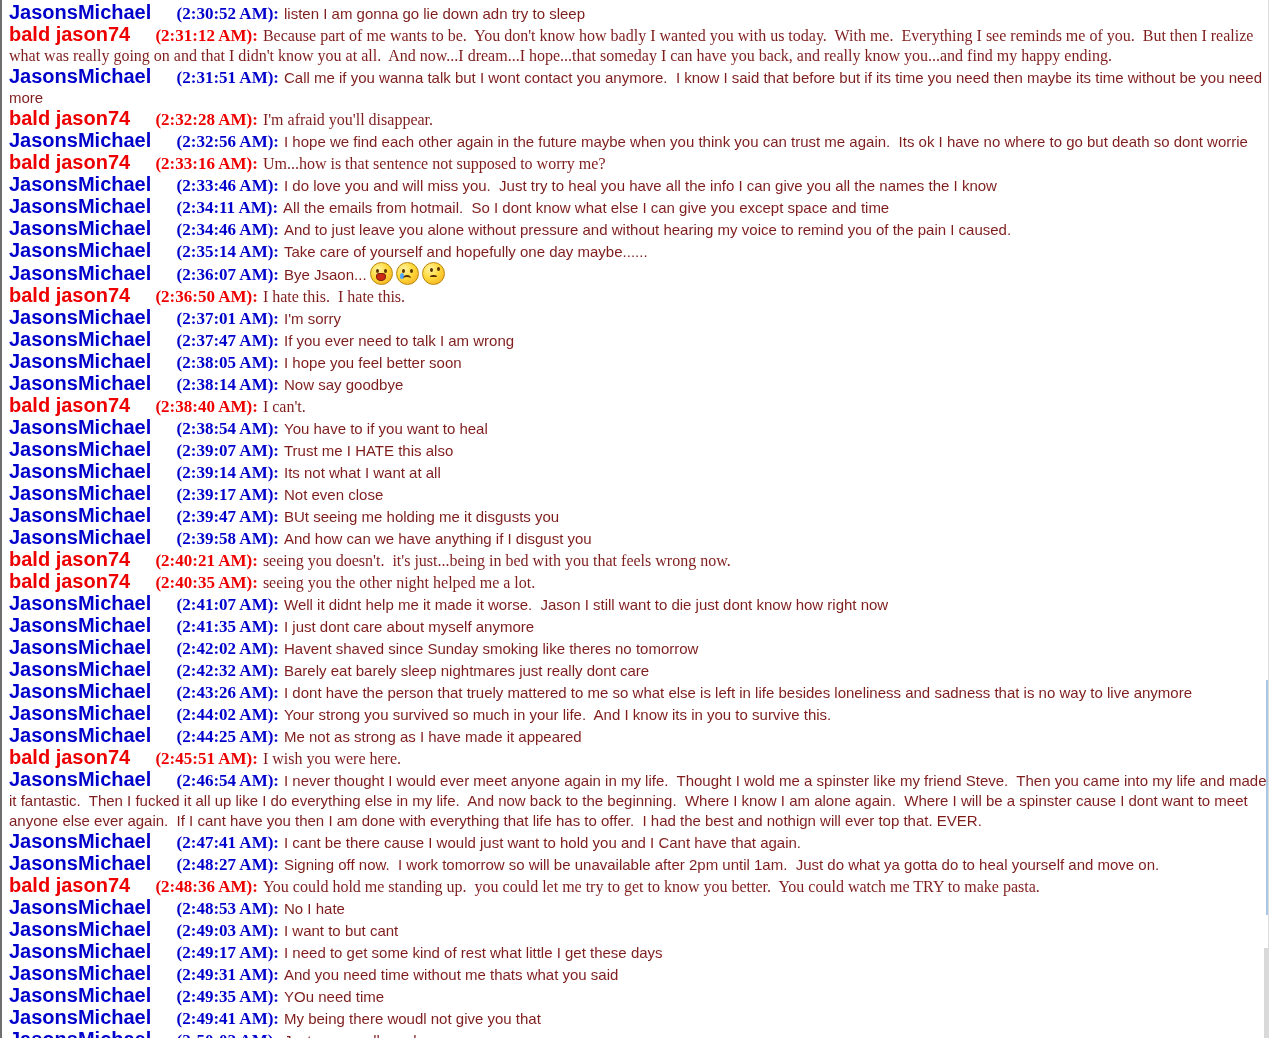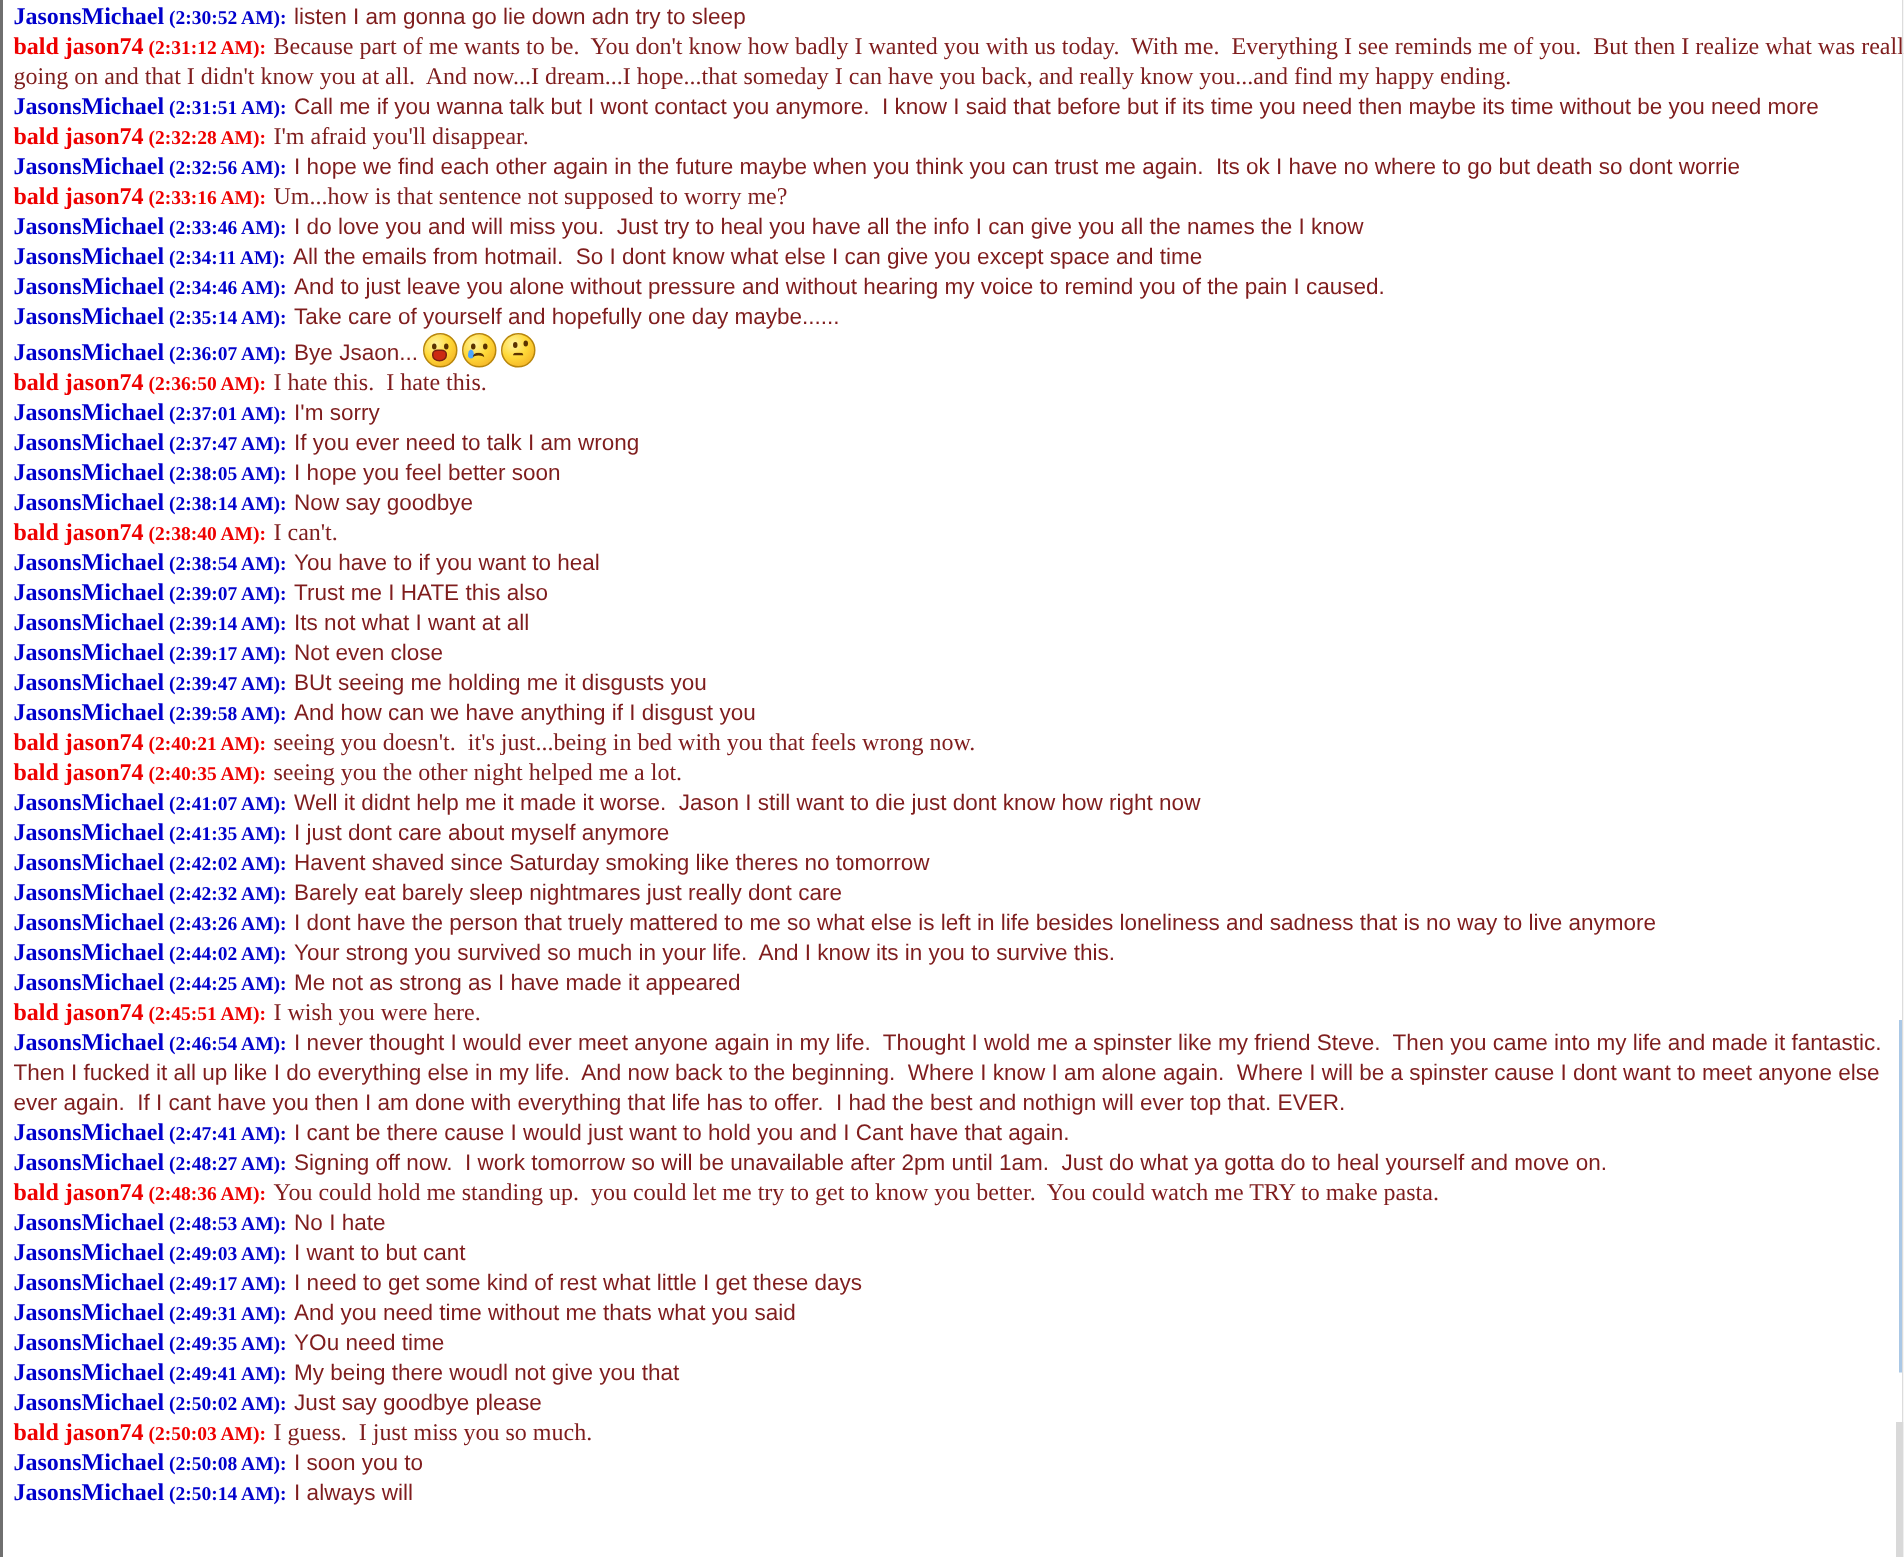--- a/index.html
+++ b/index.html
@@ -2,22 +2,22 @@
 <html style="--blue: #0000cc; --red: #ee0000; --sb-blue: #aac8e6; --sb-gray: #d9d9d9;"><head>
 <meta charset="utf-8">
 <style>
   html,body{margin:0;padding:0;background:#fff;}
   body{width:1269px;height:1038px;overflow:hidden;position:relative;
        font-family:"Liberation Serif",serif;}
   #chat-log{position:absolute;top:0;left:0;width:1269px;height:1038px;
 Human: box-sizing:border-box;padding:2px 6px 0 7px;overflow:hidden;
        border-left:2px solid #6f6f6f;}
   .chat-line{line-height:20px;white-space:pre-wrap;word-wrap:break-word;}
-  .sender{font-family:Liberation Serif, serif;font-weight:bold;font-size:16px;}
-  .ts{font-family:"Liberation Serif",serif;font-weight:bold;font-size:13px;}
+  .sender{font-family:Liberation Sans, sans-serif;font-weight:bold;font-size:20px;}
+  .ts{font-family:"Liberation Serif",serif;font-weight:bold;font-size:17px;margin-left:21px;}
   .ts::before{content:" (";} .ts::after{content:"):";}
   .u-blue .sender,.u-blue .ts{color:var(--blue,#0000cc);}
   .u-red  .sender,.u-red  .ts{color:var(--red,#ee0000);}
   .msg{color:#7f1d1d;margin-left:5px;}
   .u-blue .msg{font-family:"Liberation Sans",sans-serif;font-size:15px;}
   .u-red  .msg{font-family:"Liberation Serif",serif;font-size:16px;}
   
   .emo{position:relative;display:inline-block;width:21px;height:21px;margin-left:3px;
        border-radius:50%;vertical-align:-5px;border:1px solid #b8860b;
        background:radial-gradient(circle at 35% 30%,#fff3a0 0%,#ffd939 45%,#f0a51e 100%);}
@@ -67,21 +67,21 @@
     <div class="chat-line u-blue"><span class="sender">JasonsMichael</span><span class="ts">2:38:54 AM</span><span class="msg">You have to if you want to heal</span></div>
     <div class="chat-line u-blue"><span class="sender">JasonsMichael</span><span class="ts">2:39:07 AM</span><span class="msg">Trust me I HATE this also</span></div>
     <div class="chat-line u-blue"><span class="sender">JasonsMichael</span><span class="ts">2:39:14 AM</span><span class="msg">Its not what I want at all</span></div>
     <div class="chat-line u-blue"><span class="sender">JasonsMichael</span><span class="ts">2:39:17 AM</span><span class="msg">Not even close</span></div>
     <div class="chat-line u-blue"><span class="sender">JasonsMichael</span><span class="ts">2:39:47 AM</span><span class="msg">BUt seeing me holding me it disgusts you</span></div>
     <div class="chat-line u-blue"><span class="sender">JasonsMichael</span><span class="ts">2:39:58 AM</span><span class="msg">And how can we have anything if I disgust you</span></div>
     <div class="chat-line u-red"><span class="sender">bald jason74</span><span class="ts">2:40:21 AM</span><span class="msg">seeing you doesn't.  it's just...being in bed with you that feels wrong now.</span></div>
     <div class="chat-line u-red"><span class="sender">bald jason74</span><span class="ts">2:40:35 AM</span><span class="msg">seeing you the other night helped me a lot.</span></div>
     <div class="chat-line u-blue"><span class="sender">JasonsMichael</span><span class="ts">2:41:07 AM</span><span class="msg">Well it didnt help me it made it worse.  Jason I still want to die just dont know how right now</span></div>
     <div class="chat-line u-blue"><span class="sender">JasonsMichael</span><span class="ts">2:41:35 AM</span><span class="msg">I just dont care about myself anymore</span></div>
-    <div class="chat-line u-blue"><span class="sender">JasonsMichael</span><span class="ts">2:42:02 AM</span><span class="msg">Havent shaved since Saturday smoking like theres no tomorrow</span></div>
+    <div class="chat-line u-blue"><span class="sender">JasonsMichael</span><span class="ts">2:42:02 AM</span><span class="msg">Havent shaved since Sunday smoking like theres no tomorrow</span></div>
     <div class="chat-line u-blue"><span class="sender">JasonsMichael</span><span class="ts">2:42:32 AM</span><span class="msg">Barely eat barely sleep nightmares just really dont care</span></div>
     <div class="chat-line u-blue"><span class="sender">JasonsMichael</span><span class="ts">2:43:26 AM</span><span class="msg">I dont have the person that truely mattered to me so what else is left in life besides loneliness and sadness that is no way to live anymore</span></div>
     <div class="chat-line u-blue"><span class="sender">JasonsMichael</span><span class="ts">2:44:02 AM</span><span class="msg">Your strong you survived so much in your life.  And I know its in you to survive this.</span></div>
     <div class="chat-line u-blue"><span class="sender">JasonsMichael</span><span class="ts">2:44:25 AM</span><span class="msg">Me not as strong as I have made it appeared</span></div>
     <div class="chat-line u-red"><span class="sender">bald jason74</span><span class="ts">2:45:51 AM</span><span class="msg">I wish you were here.</span></div>
     <div class="chat-line u-blue"><span class="sender">JasonsMichael</span><span class="ts">2:46:54 AM</span><span class="msg">I never thought I would ever meet anyone again in my life.  Thought I wold me a spinster like my friend Steve.  Then you came into my life and made it fantastic.  Then I fucked it all up like I do everything else in my life.  And now back to the beginning.  Where I know I am alone again.  Where I will be a spinster cause I dont want to meet anyone else ever again.  If I cant have you then I am done with everything that life has to offer.  I had the best and nothign will ever top that. EVER.</span></div>
     <div class="chat-line u-blue"><span class="sender">JasonsMichael</span><span class="ts">2:47:41 AM</span><span class="msg">I cant be there cause I would just want to hold you and I Cant have that again.</span></div>
     <div class="chat-line u-blue"><span class="sender">JasonsMichael</span><span class="ts">2:48:27 AM</span><span class="msg">Signing off now.  I work tomorrow so will be unavailable after 2pm until 1am.  Just do what ya gotta do to heal yourself and move on.</span></div>
     <div class="chat-line u-red"><span class="sender">bald jason74</span><span class="ts">2:48:36 AM</span><span class="msg">You could hold me standing up.  you could let me try to get to know you better.  You could watch me TRY to make pasta.</span></div>
     <div class="chat-line u-blue"><span class="sender">JasonsMichael</span><span class="ts">2:48:53 AM</span><span class="msg">No I hate</span></div>

